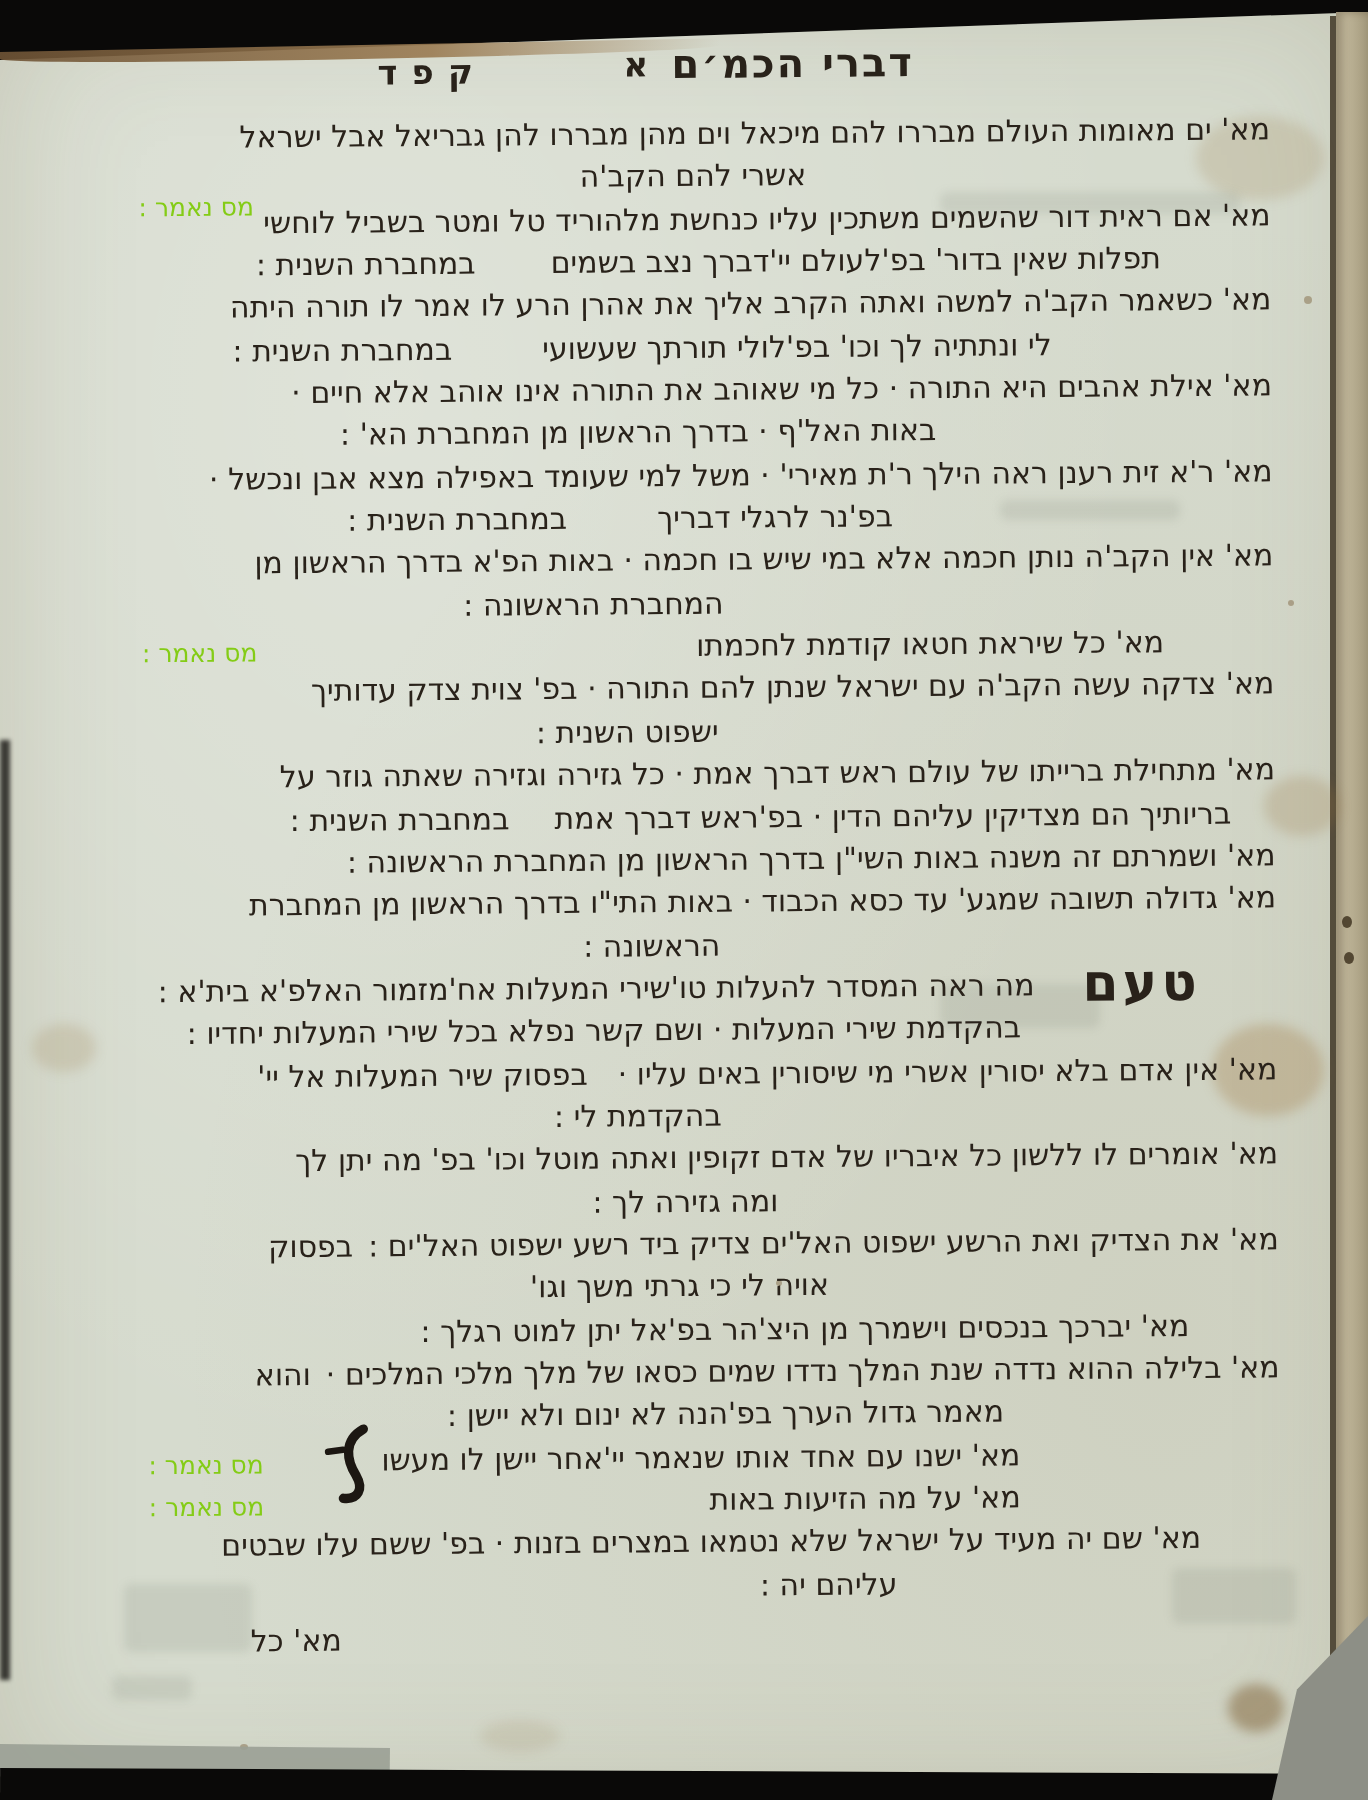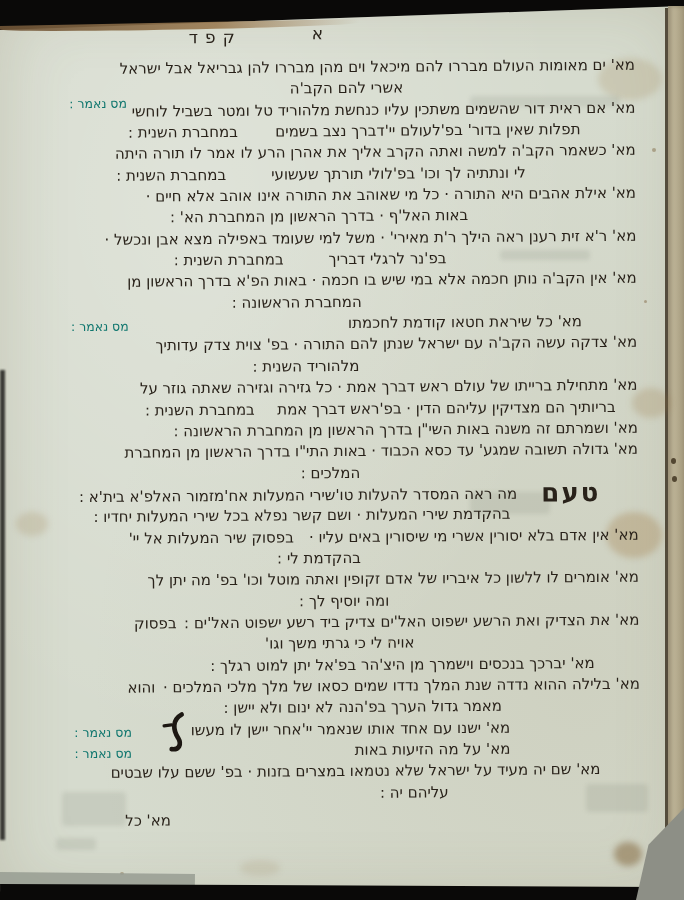--- a/index.html
+++ b/index.html
@@ -49,31 +49,31 @@
   .bottom-sliver{
     position:absolute;left:0;top:872px;width:195px;height:13px;background:#9aa095;
     transform:rotate(.6deg);transform-origin:left top;opacity:.9;
   }
   
   .stain{position:absolute;border-radius:50%;filter:blur(3px);}
   .ghost{position:absolute;background:rgba(100,110,92,.13);filter:blur(2px);border-radius:4px;}
   .speck{position:absolute;border-radius:50%;background:rgba(110,80,40,.4);}
   
   .content{position:absolute;inset:0;transform:rotate(-.45deg);transform-origin:50% 50%;color:#29221a;}
-  .hdr{position:absolute;font-weight:normal;white-space:nowrap;}
+  .hdr{position:absolute;font-weight:bold;white-space:nowrap;}
   .hdr-title{left:339px;top:20px;font-size:20px;letter-spacing:1px;}
   .hdr-part{left:315px;top:23px;font-size:17px;}
   .hdr-folio{left:192px;top:26px;font-size:17px;letter-spacing:7px;}
   .text-block{
     position:absolute;left:64px;right:46px;top:57px;
     direction:rtl;text-align:right;font-size:15px;
   }
   .line{position:relative;height:21.35px;line-height:21.35px;white-space:nowrap;}
   .lead{font-size:26px;font-weight:bold;margin-left:24px;letter-spacing:2px;vertical-align:-3px;}
-  .note{position:absolute;left:8px;top:1px;font-size:12.5px;direction:rtl;color:#0f766e;}
+  .note{position:absolute;left:8px;top:1px;font-size:12.5px;direction:rtl;color:#84cc16;}
   .mark{position:absolute;left:96px;top:-9px;}
   [data-name="catchword"]{font-weight:500;}
 </style>
 </head>
 <body data-name="page-scan">
 
 <div class="paper" data-name="paper-sheet"></div>
 <div class="top-edge" data-name="page-top-edge"></div>
 <div class="left-edge" data-name="scan-left-edge"></div>
 <div class="gutter-line" data-name="binding-edge-line"></div>
@@ -92,49 +92,50 @@
 <div class="ghost" data-name="bleedthrough-ghost" style="left:470px;top:492px;width:80px;height:22px;"></div>
 <div class="ghost" data-name="bleedthrough-ghost" style="left:586px;top:784px;width:62px;height:28px;"></div>
 <div class="ghost" data-name="bleedthrough-ghost" style="left:62px;top:792px;width:64px;height:34px;"></div>
 <div class="ghost" data-name="bleedthrough-ghost" style="left:56px;top:838px;width:40px;height:12px;"></div>
 <div class="speck" data-name="foxing-speck" style="left:652px;top:148px;width:4px;height:4px;"></div>
 <div class="speck" data-name="foxing-speck" style="left:644px;top:300px;width:3px;height:3px;"></div>
 <div class="speck" data-name="foxing-speck" style="left:120px;top:872px;width:4px;height:3px;"></div>
 <div class="speck" data-name="foxing-speck" style="left:388px;top:640px;width:3px;height:3px;"></div>
 
 <div class="content" data-name="printed-content">
+  <div class="hdr hdr-title" data-name="running-head-title">דברי הכמ׳ם</div>
   <div class="hdr hdr-part" data-name="running-head-part-letter">א</div>
   <div class="hdr hdr-folio" data-name="folio-number">קפד</div>
   <div class="text-block" data-name="text-block">
       <div class="line" data-name="text-line" style="padding-right: 0px;"><span data-name="line-text">מא' ים מאומות העולם מבררו להם מיכאל וים מהן מבררו להן גבריאל אבל ישראל</span></div>
       <div class="line" data-name="text-line" style="padding-right: 232px;"><span data-name="line-text">אשרי להם הקב'ה</span><span class="note" data-name="margin-note" style="top: 13px;">מס נאמר :</span></div>
       <div class="line" data-name="text-line" style="padding-right: 0px;"><span data-name="line-text">מא' אם ראית דור שהשמים משתכין עליו כנחשת מלהוריד טל ומטר בשביל לוחשי</span></div>
       <div class="line" data-name="text-line" style="padding-right: 55px;"><span data-name="line-text">תפלות שאין בדור' בפ'לעולם יי'דברך נצב בשמים   במחברת השנית :</span></div>
       <div class="line" data-name="text-line" style="padding-right: 0px;"><span data-name="line-text">מא' כשאמר הקב'ה למשה ואתה הקרב אליך את אהרן הרע לו אמר לו תורה היתה</span></div>
       <div class="line" data-name="text-line" style="padding-right: 110px;"><span data-name="line-text">לי ונתתיה לך וכו' בפ'לולי תורתך שעשועי   במחברת השנית :</span></div>
       <div class="line" data-name="text-line" style="padding-right: 0px;"><span data-name="line-text">מא' אילת אהבים היא התורה · כל מי שאוהב את התורה אינו אוהב אלא חיים ·</span></div>
       <div class="line" data-name="text-line" style="padding-right: 168px;"><span data-name="line-text">באות האל'ף · בדרך הראשון מן המחברת הא' :</span></div>
       <div class="line" data-name="text-line" style="padding-right: 0px;"><span data-name="line-text">מא' ר'א זית רענן ראה הילך ר'ת מאירי' · משל למי שעומד באפילה מצא אבן ונכשל ·</span></div>
       <div class="line" data-name="text-line" style="padding-right: 190px;"><span data-name="line-text">בפ'נר לרגלי דבריך   במחברת השנית :</span></div>
       <div class="line" data-name="text-line" style="padding-right: 0px;"><span data-name="line-text">מא' אין הקב'ה נותן חכמה אלא במי שיש בו חכמה · באות הפ'א בדרך הראשון מן</span></div>
       <div class="line" data-name="text-line" style="padding-right: 275px;"><span data-name="line-text">המחברת הראשונה :</span></div>
       <div class="line" data-name="text-line" style="padding-right: 55px;"><span data-name="line-text">מא' כל שיראת חטאו קודמת לחכמתו</span><span class="note" data-name="margin-note">מס נאמר :</span></div>
       <div class="line" data-name="text-line" style="padding-right: 0px;"><span data-name="line-text">מא' צדקה עשה הקב'ה עם ישראל שנתן להם התורה · בפ' צוית צדק עדותיך</span></div>
-      <div class="line" data-name="text-line" style="padding-right: 278px;"><span data-name="line-text">מלהוריד השנית :</span></div>
+      <div class="line" data-name="text-line" style="padding-right: 278px;"><span data-name="line-text">ישפוט השנית :</span></div>
       <div class="line" data-name="text-line" style="padding-right: 0px;"><span data-name="line-text">מא' מתחילת ברייתו של עולם ראש דברך אמת · כל גזירה וגזירה שאתה גוזר על</span></div>
       <div class="line" data-name="text-line" style="padding-right: 22px;"><span data-name="line-text">בריותיך הם מצדיקין עליהם הדין · בפ'ראש דברך אמת  במחברת השנית :</span></div>
       <div class="line" data-name="text-line" style="padding-right: 0px;"><span data-name="line-text">מא' ושמרתם זה משנה באות השי"ן בדרך הראשון מן המחברת הראשונה :</span></div>
       <div class="line" data-name="text-line" style="padding-right: 0px;"><span data-name="line-text">מא' גדולה תשובה שמגע' עד כסא הכבוד · באות התי"ו בדרך הראשון מן המחברת</span></div>
-      <div class="line" data-name="text-line" style="padding-right: 278px;"><span data-name="line-text">המלכים :</span></div>
+      <div class="line" data-name="text-line" style="padding-right: 278px;"><span data-name="line-text">הראשונה :</span></div>
       <div class="line" data-name="text-line" style="padding-right: 38px;"><span class="lead" data-name="section-lead-word">טעם</span><span data-name="line-text">מה ראה המסדר להעלות טו'שירי המעלות אח'מזמור האלפ'א בית'א :</span></div>
       <div class="line" data-name="text-line" style="padding-right: 128px;"><span data-name="line-text">בהקדמת שירי המעלות · ושם קשר נפלא בכל שירי המעלות יחדיו :</span></div>
       <div class="line" data-name="text-line" style="padding-right: 0px;"><span data-name="line-text">מא' אין אדם בלא יסורין אשרי מי שיסורין באים עליו · בפסוק שיר המעלות אל יי'</span></div>
       <div class="line" data-name="text-line" style="padding-right: 278px;"><span data-name="line-text">בהקדמת לי :</span></div>
       <div class="line" data-name="text-line" style="padding-right: 0px;"><span data-name="line-text">מא' אומרים לו ללשון כל איבריו של אדם זקופין ואתה מוטל וכו' בפ' מה יתן לך</span></div>
-      <div class="line" data-name="text-line" style="padding-right: 250px;"><span data-name="line-text">ומה יוסיף לך :</span></div>
+      <div class="line" data-name="text-line" style="padding-right: 250px;"><span data-name="line-text">ומה גזירה לך :</span></div>
       <div class="line" data-name="text-line" style="padding-right: 0px;"><span data-name="line-text">מא' את הצדיק ואת הרשע ישפוט האל'ים צדיק ביד רשע ישפוט האל'ים : בפסוק</span></div>
       <div class="line" data-name="text-line" style="padding-right: 225px;"><span data-name="line-text">אויה לי כי גרתי משך וגו'</span></div>
       <div class="line" data-name="text-line" style="padding-right: 45px;"><span data-name="line-text">מא' יברכך בנכסים וישמרך מן היצ'הר בפ'אל יתן למוט רגלך :</span></div>
       <div class="line" data-name="text-line" style="padding-right: 0px;"><span data-name="line-text">מא' בלילה ההוא נדדה שנת המלך נדדו שמים כסאו של מלך מלכי המלכים · והוא</span></div>
       <div class="line" data-name="text-line" style="padding-right: 138px;"><span data-name="line-text">מאמר גדול הערך בפ'הנה לא ינום ולא יישן :</span></div>
       <div class="line" data-name="text-line" style="padding-right: 130px;"><span data-name="line-text">מא' ישנו עם אחד אותו שנאמר יי'אחר יישן לו מעשו</span><span class="note" data-name="margin-note">מס נאמר :</span><span class="mark" data-name="ink-mark"><svg width="28" height="42" viewBox="0 0 30 44">
             <path d="M21,3 C10,9 12,20 17,28 C21,35 18,41 10,40" stroke="#1c1712" stroke-width="5" fill="none" stroke-linecap="round"></path>
             <path d="M2,15 L10,14" stroke="#1c1712" stroke-width="3.5" fill="none" stroke-linecap="round"></path>
           </svg></span></div>
       <div class="line" data-name="text-line" style="padding-right: 130px;"><span data-name="line-text">מא' על מה הזיעות באות</span><span class="note" data-name="margin-note">מס נאמר :</span></div>

